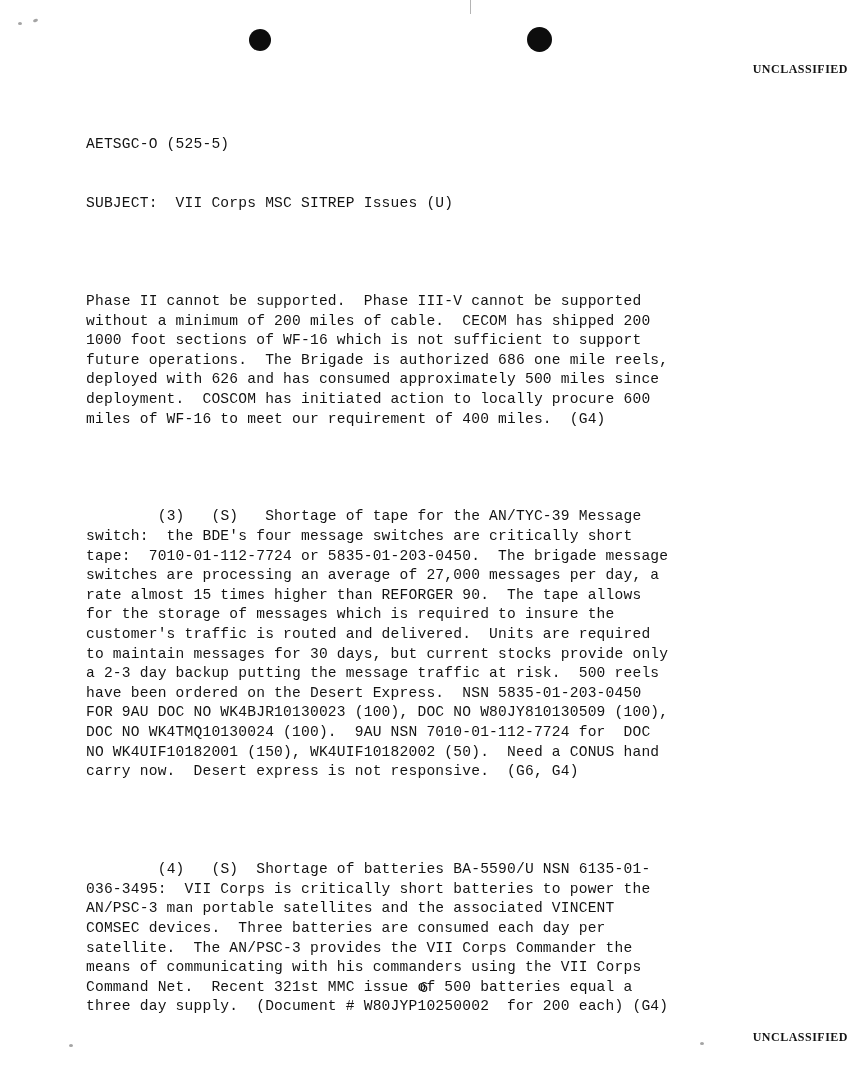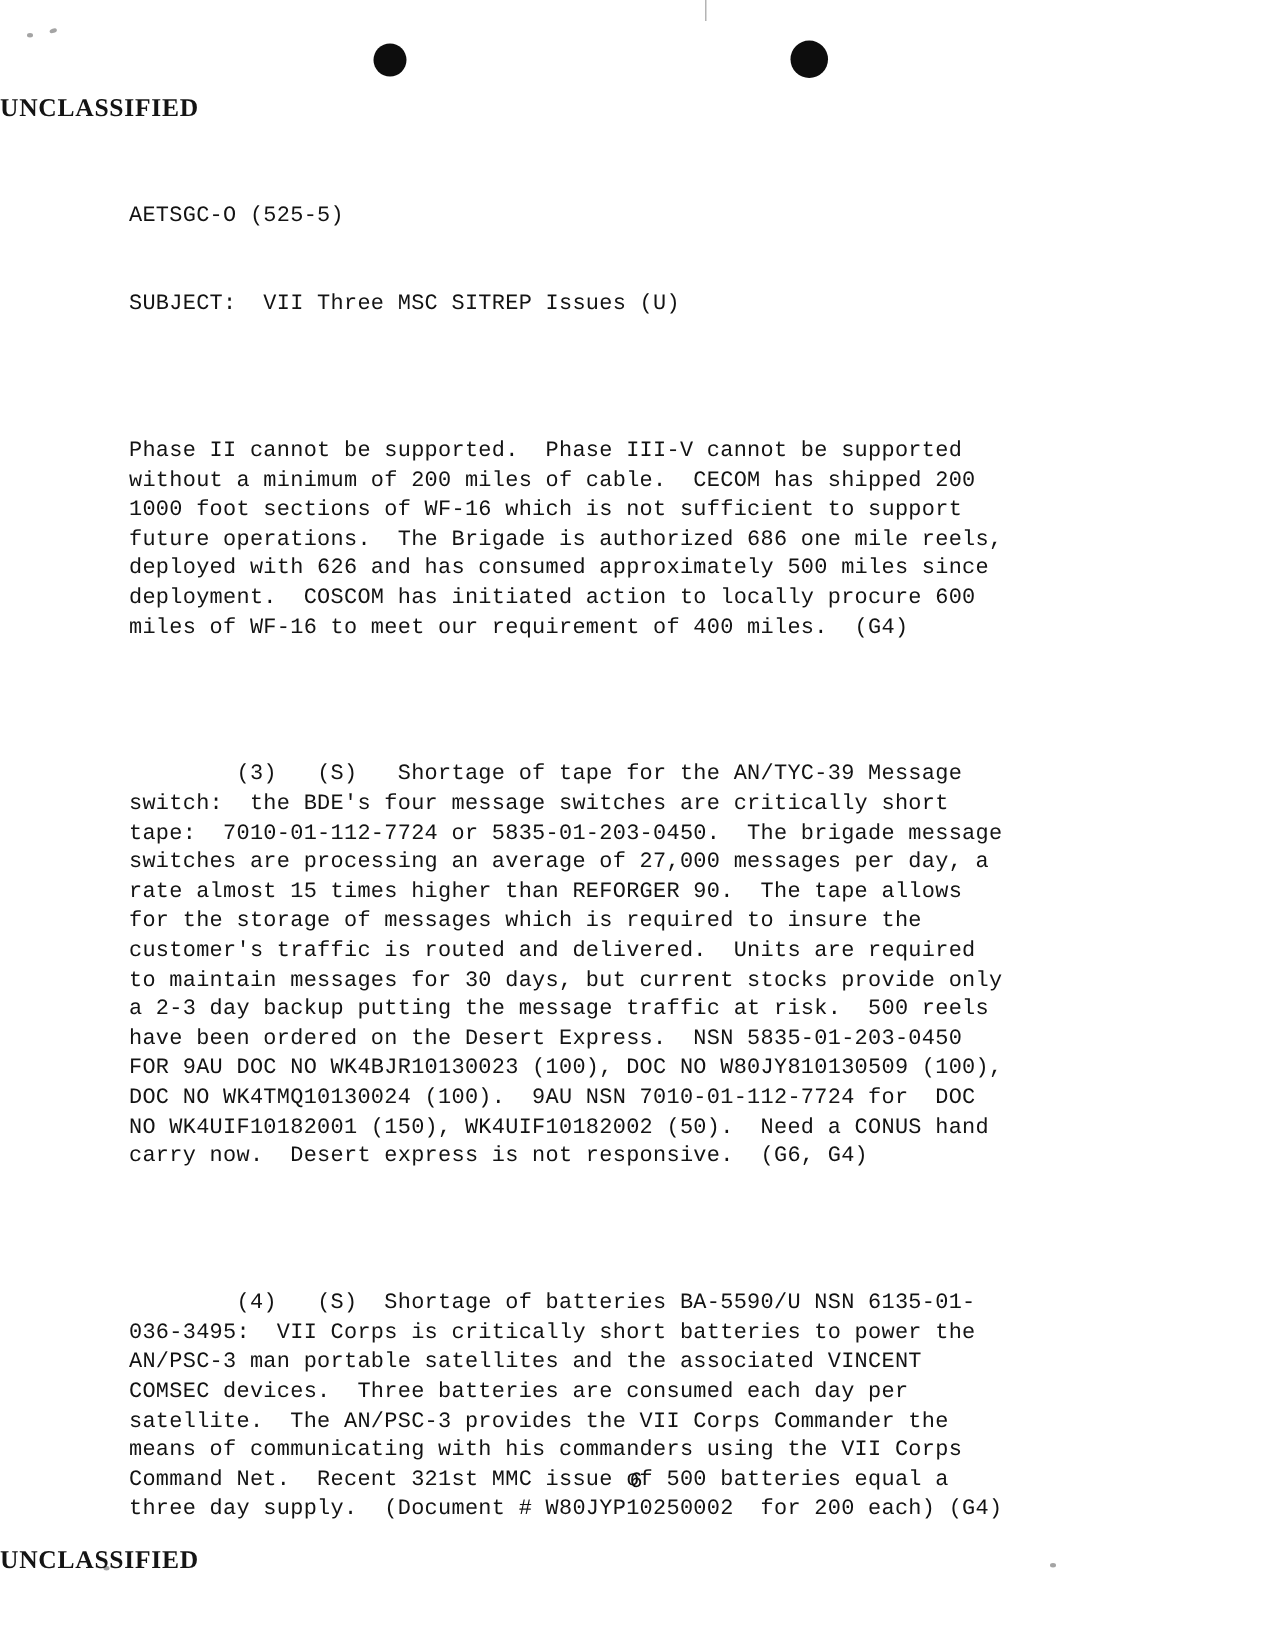--- a/index.html
+++ b/index.html
@@ -38,24 +38,24 @@
     height: 22px;
     border-radius: 50%;
     background: #0d0d0d;
   }
   .hole.left  { left: 249px; top: 29px; }
   .hole.right { left: 527px; top: 27px; width: 25px; height: 25px; }
 
   .classification {
     position: absolute;
     width: 100%;
-    text-align: left;
+    text-align: right;
     font-family: "Liberation Serif", "DejaVu Serif", serif;
     font-weight: bold;
-    font-size: 17px;
+    font-size: 12px;
     letter-spacing: .5px;
     color: #141414;
   }
   .classification.top    { top: 62px; }
   .classification.bottom { top: 1030px; }
 
   .body-text {
     position: absolute;
     left: 86px;
     top: 96px;
@@ -100,21 +100,21 @@
   <div class="speck" style="left:18px; top:22px; width:4px; height:3px;"></div>
   <div class="speck" style="left:33px; top:19px; width:5px; height:3px; transform:rotate(-20deg);"></div>
   <div class="speck" style="left:69px; top:1044px; width:4px; height:3px;"></div>
   <div class="speck" style="left:700px; top:1042px; width:4px; height:3px;"></div>
   <div class="edge-mark" style="left:470px; top:0px; width:1px; height:14px;"></div>
 
   <div class="classification top">UNCLASSIFIED</div>
 
   <div class="body-text">
     <p class="para hdr-block">AETSGC-O (525-5)</p>
-    <p class="para">SUBJECT:  VII Three MSC SITREP Issues (U)</p>
+    <p class="para">SUBJECT:  VII Corps MSC SITREP Issues (U)</p>
 
     <p class="para gap">Phase II cannot be supported.  Phase III-V cannot be supported
 without a minimum of 200 miles of cable.  CECOM has shipped 200
 1000 foot sections of WF-16 which is not sufficient to support
 future operations.  The Brigade is authorized 686 one mile reels,
 deployed with 626 and has consumed approximately 500 miles since
 deployment.  COSCOM has initiated action to locally procure 600
 miles of WF-16 to meet our requirement of 400 miles.  (G4)</p>
 
     <p class="para gap">        (3)   (S)   Shortage of tape for the AN/TYC-39 Message

